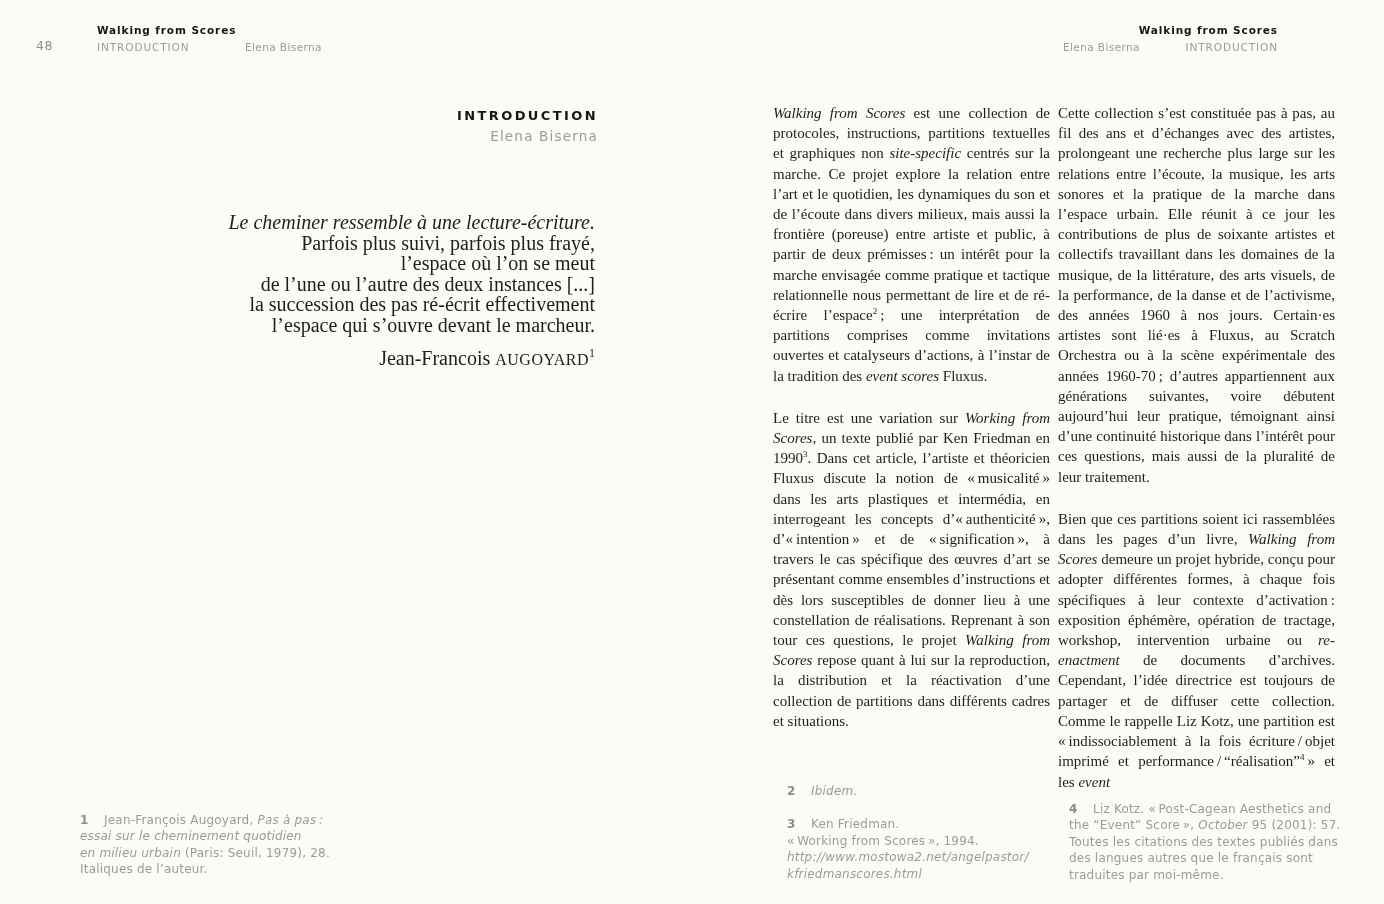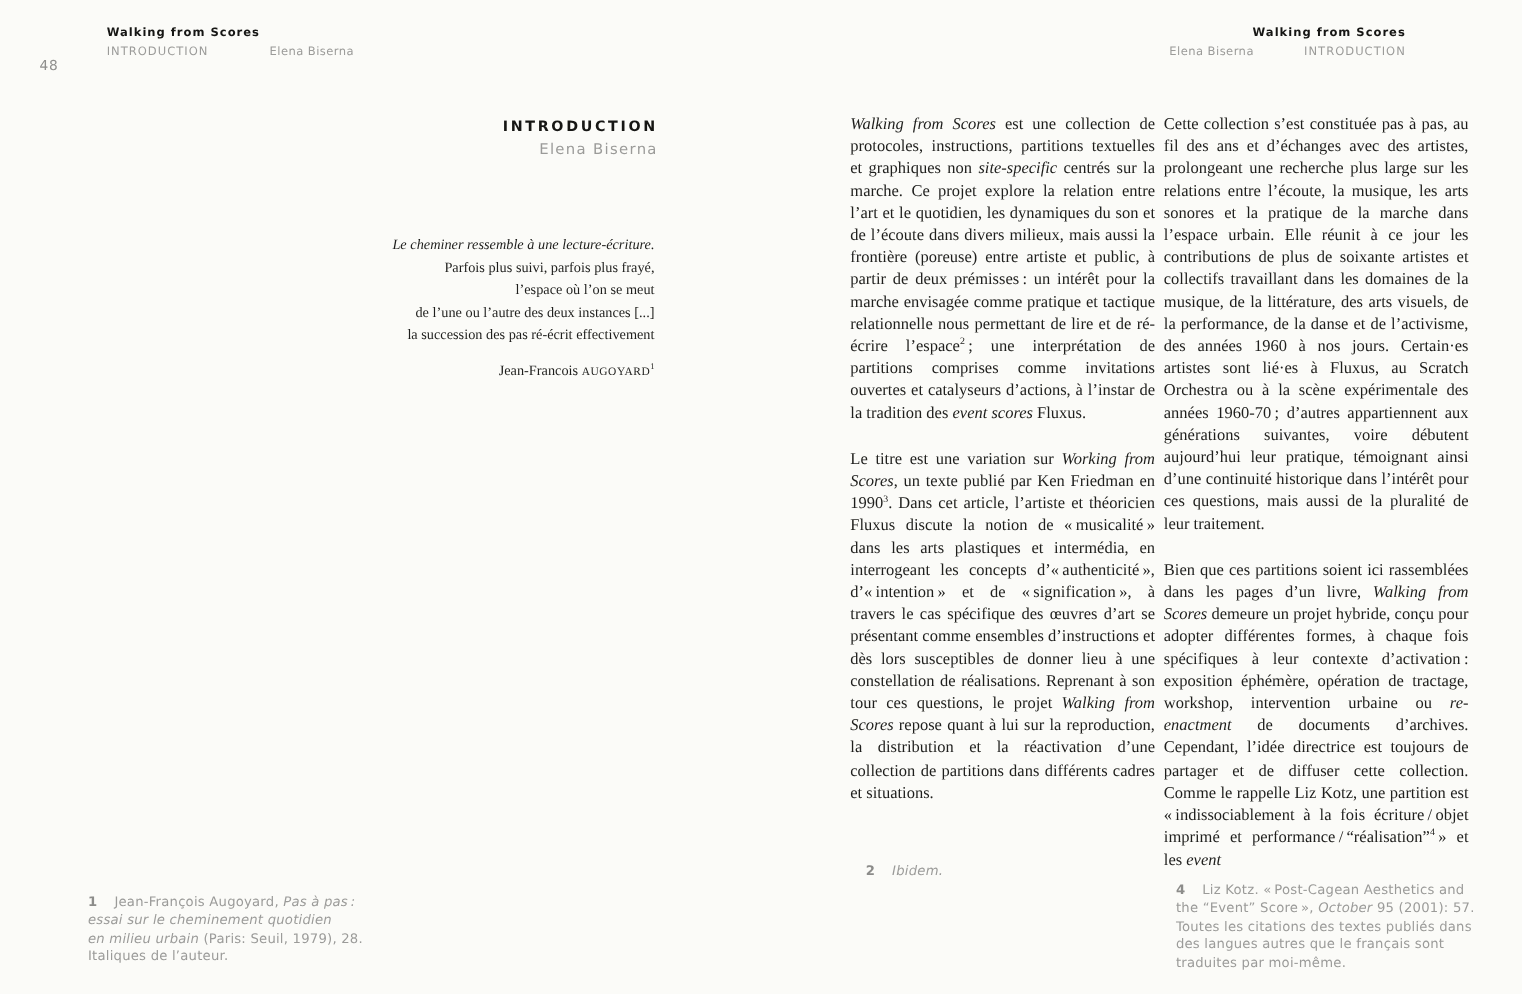--- a/index.html
+++ b/index.html
@@ -55,21 +55,21 @@
     color: #9b9b99;
   }
 
   
   .epigraph {
     position: absolute;
     right: 789px;
     top: 212px;
     width: 380px;
     text-align: right;
-    font-size: 13px;
+    font-size: 20px;
     line-height: 20.6px;
   }
   .ep-attr { margin-top: 12px; }
 
   
   .col {
     position: absolute;
     top: 103px;
     text-align: justify;
     font-size: 15px;
@@ -105,41 +105,42 @@
   }
   .fnblock-left   { left: 56px;   top: 812px; width: 255px; margin-left: 24px; }
   .fnblock-middle { left: 787px;  top: 783px; width: 265px; }
   .fnblock-right  { left: 1069px; top: 801px; width: 285px; }
 </style>
 </head>
 <body>
 
 <div class="stage">
 
-  <div class="rh-num" style="left:36px; top:52px;">48</div>
+  <div class="rh-num" style="left:36px; top:38px;">48</div>
   <div class="rh rh-bold" style="left:97px; top:24px;">Walking from Scores</div>
   <div class="rh" style="left:97px; top:41px;">INTRODUCTION</div>
   <div class="rh rh-author" style="left:245px; top:41px;">Elena Biserna</div>
 
   <div class="rh rh-author" style="left:1063px; top:41px;">Elena Biserna</div>
   <div class="rh rh-bold ra" style="right:106px; top:24px;">Walking from Scores</div>
   <div class="rh ra" style="right:106px; top:41px;">INTRODUCTION</div>
   <div class="rh-num" style="left:1402px; top:38px;text-align:right;">49</div>
 
   <div class="title-block">
     <div class="chapter-title">INTRODUCTION</div>
     <div class="chapter-author">Elena Biserna</div>
   </div>
 
   <div class="epigraph">
     <div class="ep-line"><span class="i">Le cheminer ressemble à une lecture-écriture.</span></div>
     <div class="ep-line"><span>Parfois plus suivi, parfois plus frayé,</span></div>
     <div class="ep-line"><span>l’espace où l’on se meut</span></div>
     <div class="ep-line"><span>de l’une ou l’autre des deux instances [...]</span></div>
     <div class="ep-line"><span>la succession des pas ré-écrit effectivement</span></div>
+    <div class="ep-line"><span>l’espace qui s’ouvre devant le marcheur.</span></div>
     <div class="ep-attr"><span>Jean-Francois </span><span class="sc">Augoyard</span><sup>1</sup></div>
   </div>
 
   <div class="col col-first" lang="fr">
     <p class="body-p"><span class="i">Walking from Scores</span><span> est une collection de protocoles, instructions, partitions textuelles et graphiques non </span><span class="i">site-specific</span><span> centrés sur la marche. Ce projet explore la relation entre l’art et le quotidien, les dynamiques du son et de l’écoute dans divers milieux, mais aussi la frontière (poreuse) entre artiste et public, à partir de deux prémisses : un intérêt pour la marche envisagée comme pratique et tactique relationnelle nous permettant de lire et de ré-écrire l’espace</span><sup>2</sup><span> ; une interprétation de partitions comprises comme invitations ouvertes et catalyseurs d’actions, à l’instar de la tradition des </span><span class="i">event scores</span><span> Fluxus.</span></p>
     <p class="body-p"><span>Le titre est une variation sur </span><span class="i">Working from Scores</span><span>, un texte publié par Ken Friedman en 1990</span><sup>3</sup><span>. Dans cet article, l’artiste et théoricien Fluxus discute la notion de « musicalité » dans les arts plastiques et intermédia, en interrogeant les concepts d’« authenticité », d’« intention » et de « signification », à travers le cas spécifique des œuvres d’art se présentant comme ensembles d’instructions et dès lors susceptibles de donner lieu à une constellation de réalisations. Reprenant à son tour ces questions, le projet </span><span class="i">Walking from Scores</span><span> repose quant à lui sur la reproduction, la distribution et la réactivation d’une collection de partitions dans différents cadres et situations.</span></p>
   </div>
 
   <div class="col col-second" lang="fr">
     <p class="body-p"><span>Cette collection s’est constituée pas à pas, au fil des ans et d’échanges avec des artistes, prolongeant une recherche plus large sur les relations entre l’écoute, la musique, les arts sonores et la pratique de la marche dans l’espace urbain. Elle réunit à ce jour les contributions de plus de soixante artistes et collectifs travaillant dans les domaines de la musique, de la littérature, des arts visuels, de la performance, de la danse et de l’activisme, des années 1960 à nos jours. Certain·es artistes sont lié·es à Fluxus, au Scratch Orchestra ou à la scène expérimentale des années 1960-70 ; d’autres appartiennent aux générations suivantes, voire débutent aujourd’hui leur pratique, témoignant ainsi d’une continuité historique dans l’intérêt pour ces questions, mais aussi de la pluralité de leur traitement.</span></p>
@@ -149,20 +150,23 @@
   <div class="fnblock fnblock-left">
     <div class="fn">
       <span class="fn-num">1</span><span class="fn-text"><span>Jean-François Augoyard, </span><span class="i">Pas à pas :</span><br><span class="i">essai sur le cheminement quotidien</span><br><span class="i">en milieu urbain</span><span> (Paris: Seuil, 1979), 28.</span><br><span>Italiques de l’auteur.</span></span>
     </div>
   </div>
 
   <div class="fnblock fnblock-middle">
     <div class="fn">
       <span class="fn-num">2</span><span class="fn-text"><span class="i">Ibidem.</span></span>
     </div>
+    <div class="fn">
+      <span class="fn-num">3</span><span class="fn-text"><span>Ken Friedman.</span><br><span>« Working from Scores », 1994.</span><br><span class="i">http://www.mostowa2.net/angelpastor/</span><br><span class="i">kfriedmanscores.html</span></span>
+    </div>
   </div>
 
   <div class="fnblock fnblock-right">
     <div class="fn">
       <span class="fn-num">4</span><span class="fn-text"><span>Liz Kotz. « Post-Cagean Aesthetics and</span><br><span>the “Event” Score », </span><span class="i">October</span><span> 95 (2001): 57.</span><br><span>Toutes les citations des textes publiés dans</span><br><span>des langues autres que le français sont</span><br><span>traduites par moi-même.</span></span>
     </div>
   </div>
 
 </div>
 

